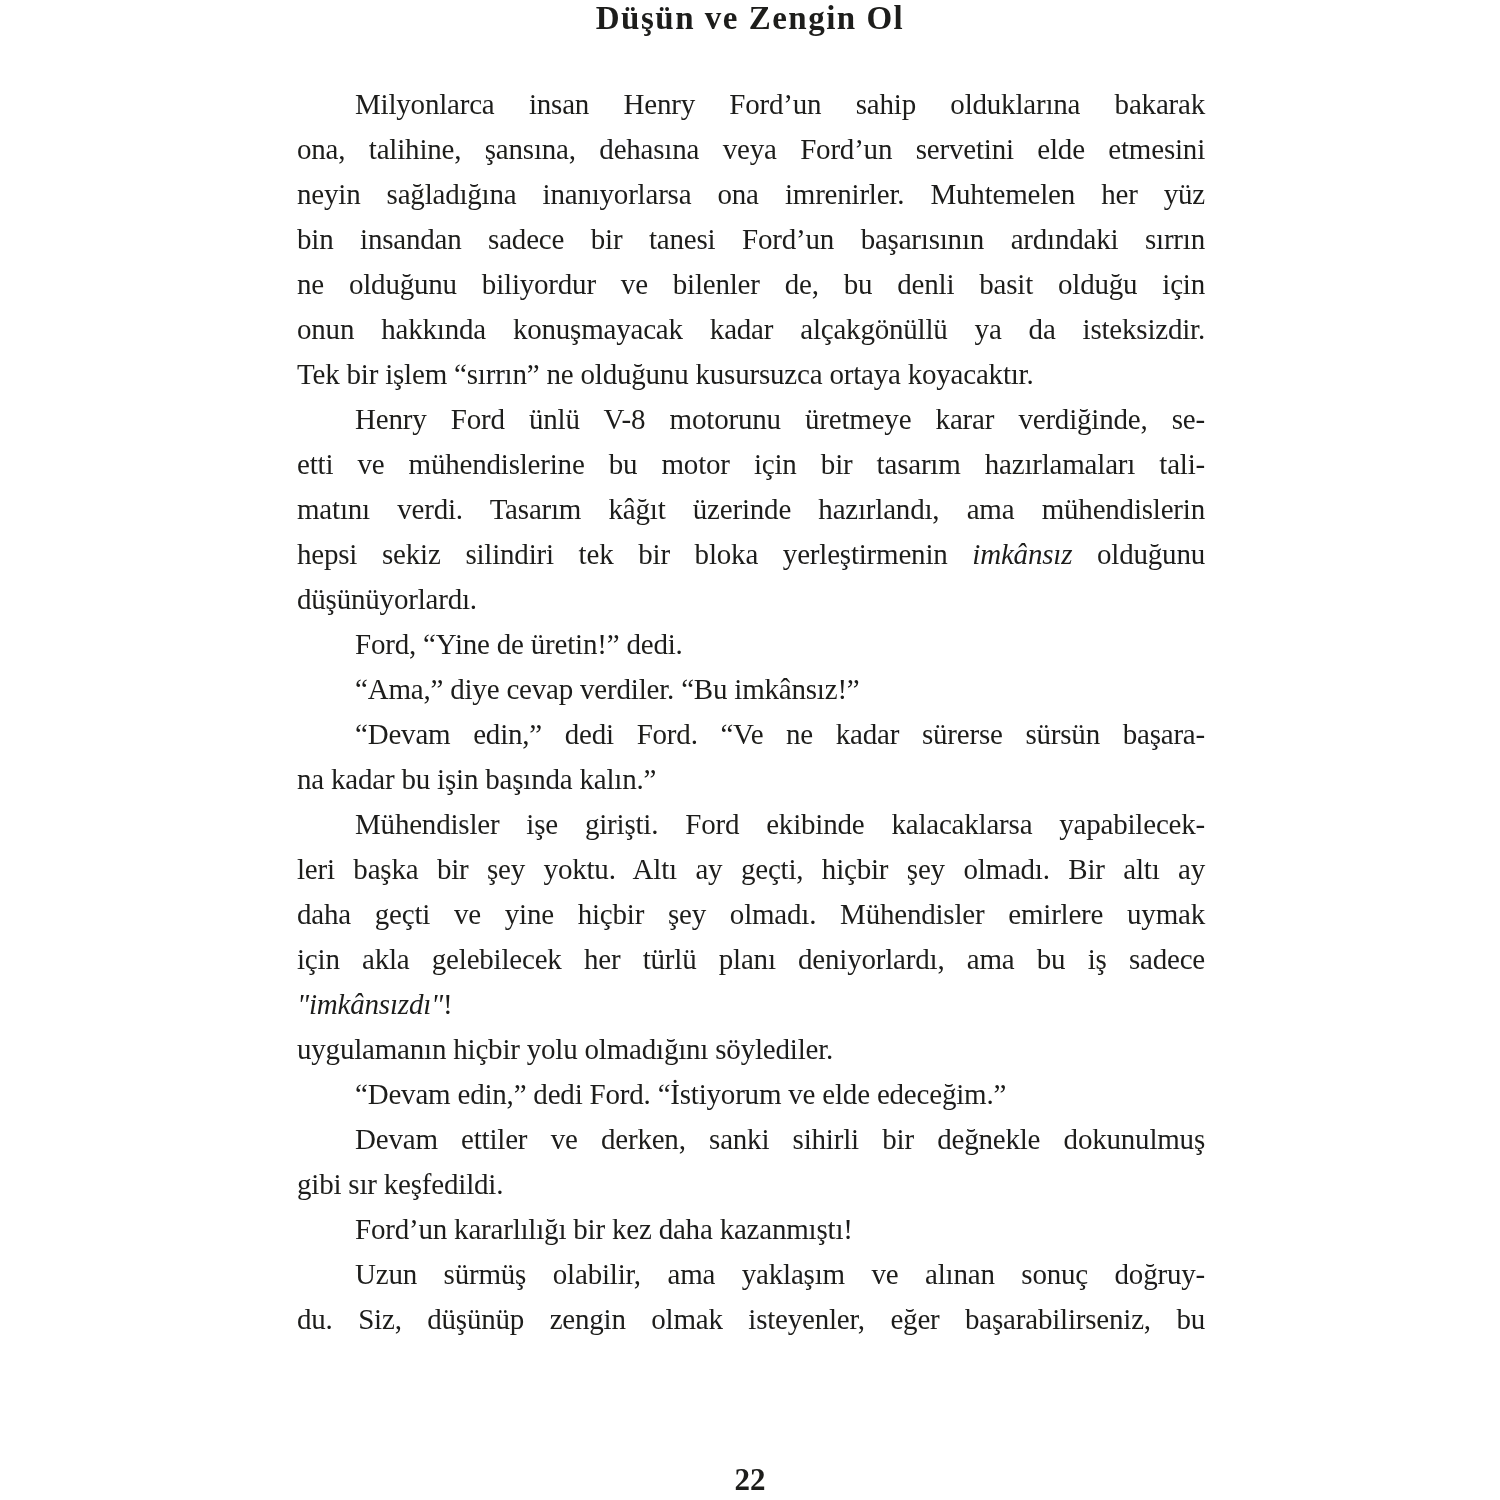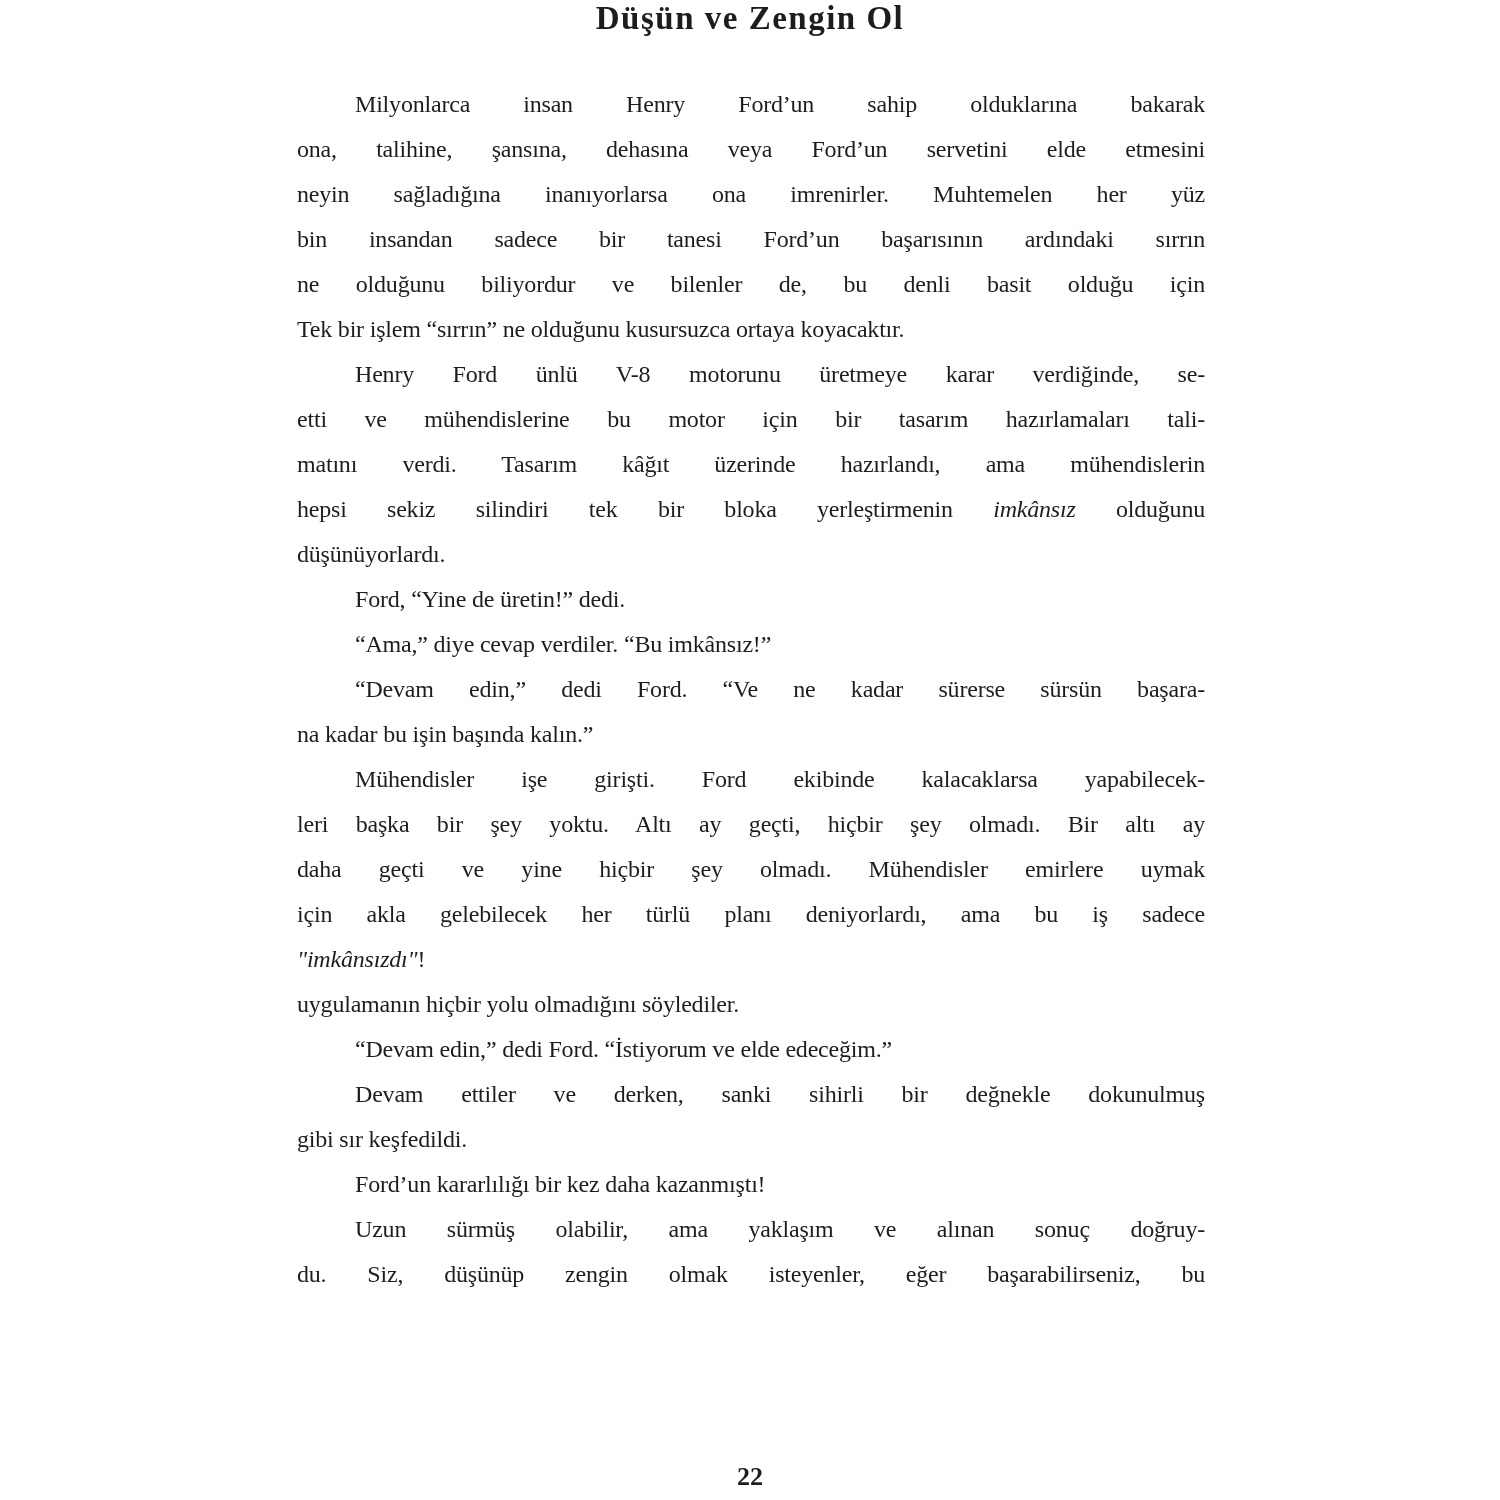--- a/index.html
+++ b/index.html
@@ -30,21 +30,21 @@
     font-size: 33px;
     font-weight: bold;
     letter-spacing: 1.5px;
     color: var(--ink);
   }
   .body-text {
     position: absolute;
     left: 297px;
     top: 82px;
     width: 908px;
-    font-size: 24px;
+    font-size: 29px;
     letter-spacing: -0.2px;
     line-height: 45px;
     color: var(--ink);
   }
   .line {
     text-align: left;
     white-space: normal;
   }
   .line.justify {
     text-align: justify;
@@ -55,37 +55,38 @@
   }
   .line em {
     font-style: italic;
   }
   .page-number {
     position: absolute;
     top: 1462px;
     left: 0;
     width: 100%;
     text-align: center;
-    font-size: 26px;
+    font-size: 31px;
     font-weight: 600;
     color: var(--ink);
   }
 </style>
 </head>
 <body>
 
 <div class="page">
   <h1 class="chapter-header">Düşün ve Zengin Ol</h1>
 
   <div class="body-text">
       <div class="line indent justify"><span>Milyonlarca insan Henry Ford’un sahip olduklarına bakarak</span></div>
       <div class="line justify"><span>ona, talihine, şansına, dehasına veya Ford’un servetini elde etmesini</span></div>
       <div class="line justify"><span>neyin sağladığına inanıyorlarsa ona imrenirler. Muhtemelen her yüz</span></div>
       <div class="line justify"><span>bin insandan sadece bir tanesi Ford’un başarısının ardındaki sırrın</span></div>
       <div class="line justify"><span>ne olduğunu biliyordur ve bilenler de, bu denli basit olduğu için</span></div>
+      <div class="line justify"><span>onun hakkında konuşmayacak kadar alçakgönüllü ya da isteksizdir.</span></div>
       <div class="line"><span>Tek bir işlem “sırrın” ne olduğunu kusursuzca ortaya koyacaktır.</span></div>
       <div class="line indent justify"><span>Henry Ford ünlü V-8 motorunu üretmeye karar verdiğinde, se-</span></div>
       <div class="line justify"><span>etti ve mühendislerine bu motor için bir tasarım hazırlamaları tali-</span></div>
       <div class="line justify"><span>matını verdi. Tasarım kâğıt üzerinde hazırlandı, ama mühendislerin</span></div>
       <div class="line justify"><span>hepsi sekiz silindiri tek bir bloka yerleştirmenin </span><em>imkânsız</em><span> olduğunu</span></div>
       <div class="line"><span>düşünüyorlardı.</span></div>
       <div class="line indent"><span>Ford, “Yine de üretin!” dedi.</span></div>
       <div class="line indent"><span>“Ama,” diye cevap verdiler. “Bu imkânsız!”</span></div>
       <div class="line indent justify"><span>“Devam edin,” dedi Ford. “Ve ne kadar sürerse sürsün başara-</span></div>
       <div class="line"><span>na kadar bu işin başında kalın.”</span></div>

